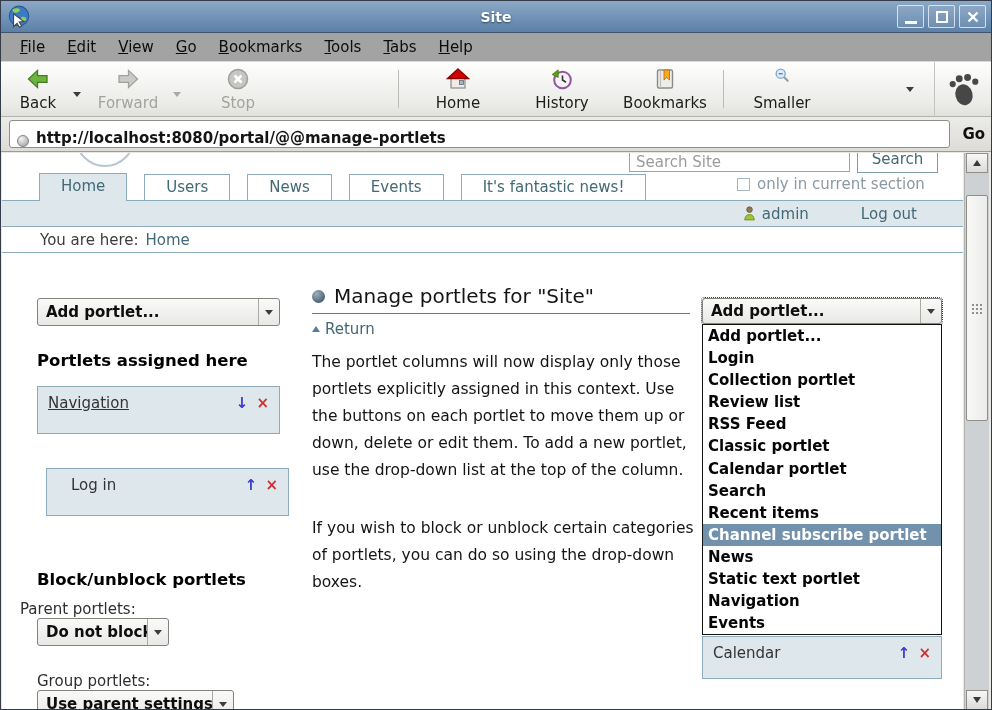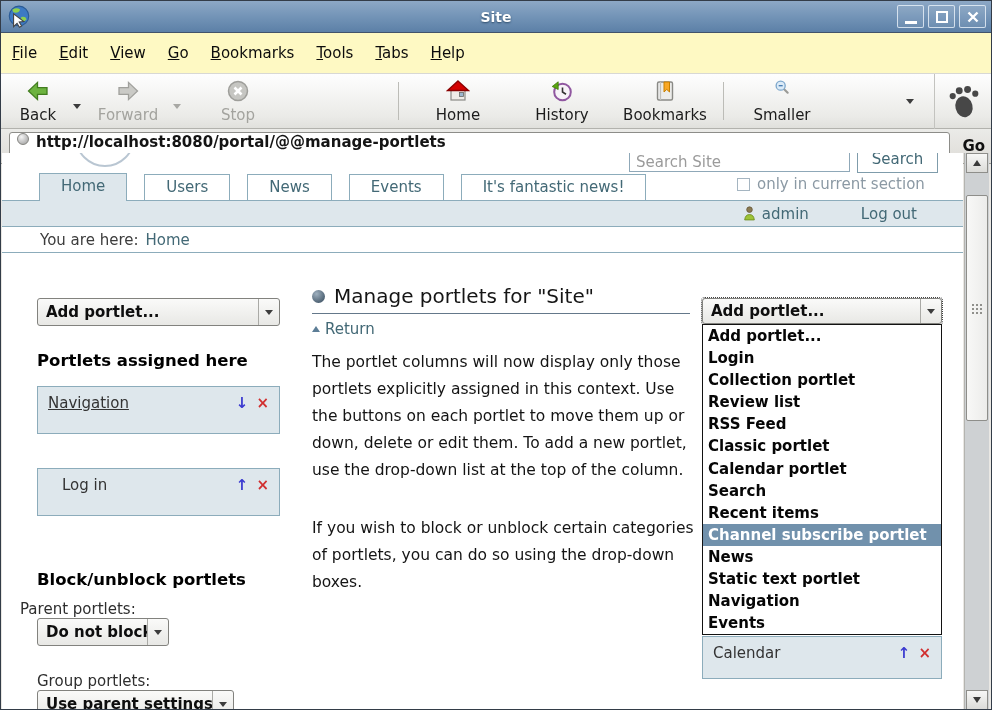--- a/index.html
+++ b/index.html
@@ -25,22 +25,22 @@
   .win-buttons { margin-left:auto; display:flex; gap:4px; z-index:2; }
   .win-btn {
     width:27px; height:23px; border:1px solid rgba(235,243,250,.8);
     border-radius:2px; display:flex; align-items:center; justify-content:center;
     background: rgba(255,255,255,.07);
   }
   .glyph-min { width:12px; height:3px; background:#fff; margin-top:12px; }
   .glyph-max { width:12px; height:12px; border:2px solid #fff; }
   
   .menubar {
-    height:41px; background:#fef9c3; display:flex; align-items:center;
-    border-bottom:1px solid #d8d8d4;
+    height:29px; background:#a3a3a3; display:flex; align-items:center;
+    padding-left:8px; border-bottom:1px solid #d8d8d4;
   }
   .menu-item {
     display:inline-block; padding:3px 11px; font-size:15px; color:#0c0c0c;
   }
   .menu-item::first-letter { text-decoration: underline; }
   
   .toolbar {
     height:55px; position:relative;
     background: linear-gradient(#fefefe, #eaeae7 80%, #e0e0dc);
     border-bottom:1px solid #b2b2ad;
@@ -57,21 +57,21 @@
   .throbber-frame { position:absolute; left:933px; top:0; width:1px; height:55px; background:#c3c3bf; }
   
   .urlrow {
     height:35px; position:relative;
     background: linear-gradient(#ebebe8, #dedcd7);
     border-bottom:1px solid #9c9c97;
   }
   .url-input {
     position:absolute; left:8px; top:3px; width:941px; height:28px;
     background:#fff; border:1px solid #8d8d89; border-radius:3px;
-    display:flex; align-items:flex-start; gap:7px; padding:0 7px;
+    display:flex; align-items:flex-end; gap:7px; padding:0 7px;
   }
   .url-favicon {
     width:12px; height:12px; border-radius:50%; flex:0 0 auto;
     background: radial-gradient(circle at 35% 30%, #f4f4f4, #9a9a9a);
     border:1px solid #848480;
   }
   .url-text {
     flex:1; border:none; outline:none; background:transparent;
     font-family:"DejaVu Sans","Liberation Sans",sans-serif;
     font-weight:bold; font-size:15px; color:#141414;
@@ -346,21 +346,21 @@
     <div class="abs col-heading" style="left:35px; top:198px;">Portlets assigned here</div>
 
     <div class="abs portlet-box" style="left:35px; top:233px;">
       <a class="portlet-name u" href="#">Navigation</a>
       <span class="pcontrols">
         <span class="move-glyph">↓</span>
         <span class="del-glyph">×</span>
       </span>
     </div>
 
-    <div class="abs portlet-box" style="left:35px; top:315px;padding-left:24px;">
+    <div class="abs portlet-box" style="left:44px; top:315px;padding-left:24px;">
       <a class="portlet-name" href="#">Log in</a>
       <span class="pcontrols">
         <span class="move-glyph">↑</span>
         <span class="del-glyph">×</span>
       </span>
     </div>
 
     <div class="abs col-heading" style="left:35px; top:417px;">Block/unblock portlets</div>
 
     <div class="abs field-label" style="left:18px; top:447px;">Parent portlets:</div>

